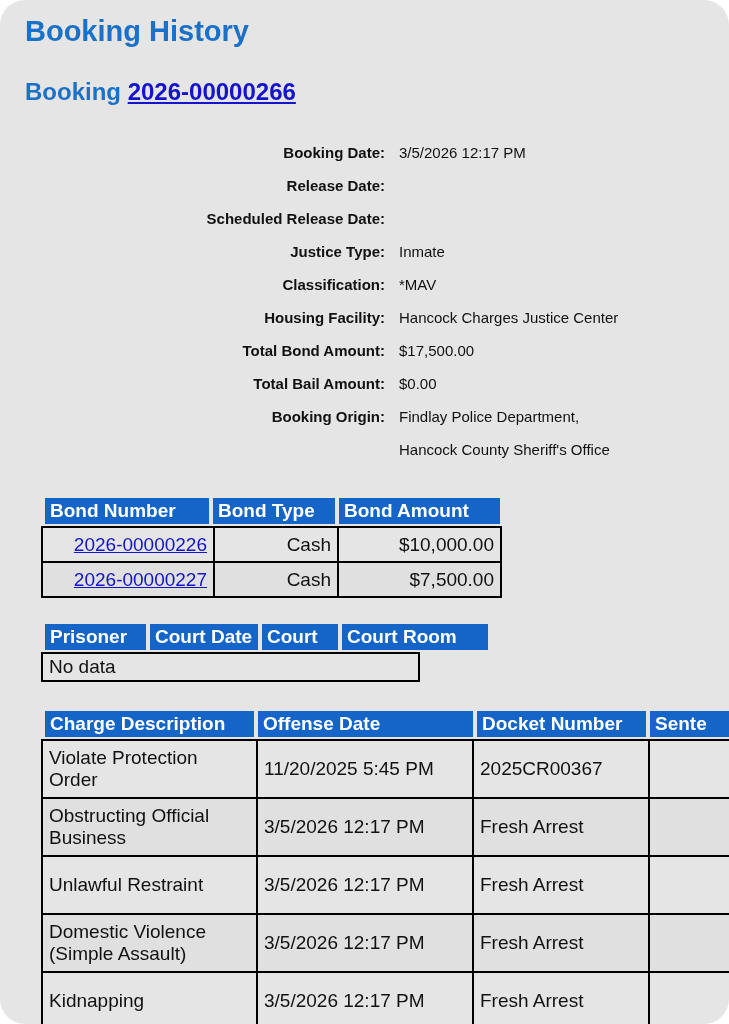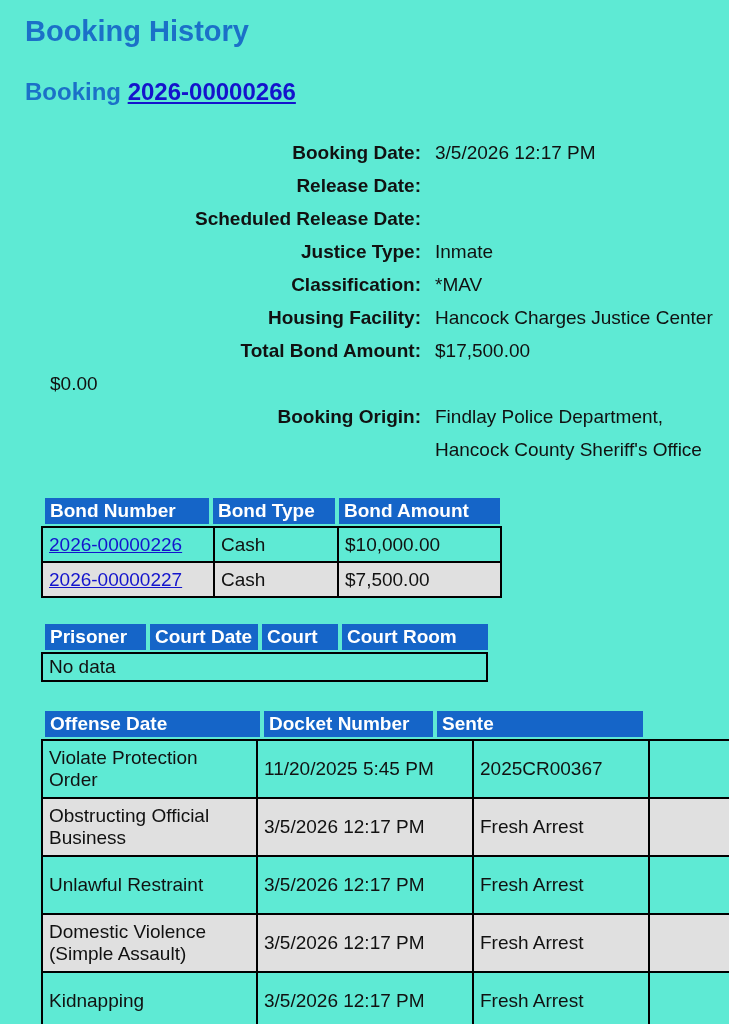--- a/index.html
+++ b/index.html
@@ -1,35 +1,35 @@
 <!DOCTYPE html>
 <html style="--accent: #1565C8; --title: #1B70C8; --link: #1414CC; --zebra: #E0E0E0; --border: #000000;"><head>
 <meta charset="utf-8">
 <style>
   :root{
     --accent:#1565C8; --title:#1B70C8; --link:#1414CC; --zebra:#E0E0E0; --border:#000000;
   }
   *{box-sizing:border-box;}
   html,body{margin:0;padding:0;background:#fff;}
   body{font-family:"Liberation Sans","DejaVu Sans",sans-serif;color:#111;}
-  .page{position:relative;width:729px;height:1024px;overflow:hidden;background:#5eead4;}
+  .page{position:relative;width:729px;height:1024px;overflow:hidden;background:#e5e5e5;border-radius:25px;}
 
   .page-title{
     margin:14px 0 0 25px;font-size:29px;font-weight:bold;color:var(--title,#1B70C8);
     line-height:34px;
   }
   .booking-heading{
     margin:31px 0 0 25px;font-size:24px;font-weight:bold;color:var(--title,#1B70C8);
     line-height:26px;
   }
   .booking-heading a{color:var(--link,#1414CC);text-decoration:underline;}
 
   
   .details{margin-top:31px;}
-  .d-row{display:flex;line-height:33px;font-size:19px;padding-left:36px;}
+  .d-row{display:flex;line-height:33px;font-size:15px;}
   .d-label{width:385px;text-align:right;font-weight:bold;flex:0 0 385px;}
   .d-value{padding-left:14px;white-space:pre-line;max-width:320px;}
 
   
   .tbl{margin-left:41px;}
   .thead{display:flex;gap:4px;padding-left:4px;margin-bottom:2px;}
   .th{
     background:var(--accent,#1565C8);color:#fff;font-weight:bold;font-size:19px;
     height:26px;display:flex;align-items:center;padding:0 5px;flex:0 0 auto;
     white-space:nowrap;overflow:hidden;
@@ -37,24 +37,24 @@
   table.tbody{border-collapse:collapse;table-layout:fixed;}
   table.tbody td{
     border:2px solid var(--border,#000);font-size:19px;padding:2px 6px;
     vertical-align:middle;overflow:hidden;white-space:pre-line;
   }
   tr.zebra td{background:var(--zebra,#E0E0E0);}
   td a{color:var(--link,#1414CC);text-decoration:underline;}
 
   .bonds{margin-top:32px;}
   .bonds table.tbody{width:459px;}
-  .bonds td{height:35px;}
+  .bonds td{height:35px;text-align:right;}
 
   .court{margin-top:26px;}
-  .court table.tbody{width:447px;}
+  .court table.tbody{width:379px;}
   .court td{height:28px;}
 
   .charges{margin-top:29px;}
   .charges table.tbody{width:819px;}
   .charges td{height:58px;}
 </style>
 </head>
 <body>
 
 <div class="page">
@@ -89,20 +89,21 @@
     </div>
     <div class="d-row">
       <span class="d-label">Housing Facility:</span>
       <span class="d-value">Hancock Charges Justice Center</span>
     </div>
     <div class="d-row">
       <span class="d-label">Total Bond Amount:</span>
       <span class="d-value">$17,500.00</span>
     </div>
     <div class="d-row">
+      <span class="d-label">Total Bail Amount:</span>
       <span class="d-value">$0.00</span>
     </div>
     <div class="d-row">
       <span class="d-label">Booking Origin:</span>
       <span class="d-value">Findlay Police Department,
 Hancock County Sheriff's Office</span>
     </div>
   </div>
 
   <div class="tbl bonds">
@@ -143,20 +144,21 @@
       <tbody>
           <tr>
         <td>No data</td>
       </tr>
     </tbody>
       </table>
   </div>
 
   <div class="tbl charges">
     <div class="thead">
+      <div class="th" style="width:209px">Charge Description</div>
       <div class="th" style="width:215px">Offense Date</div>
       <div class="th" style="width:169px">Docket Number</div>
       <div class="th" style="width:206px">Sente</div>
     </div>
     <table class="tbody">
       <colgroup>
           <col style="width:215px">
           <col style="width:216px">
           <col style="width:176px">
           <col style="width:212px">

